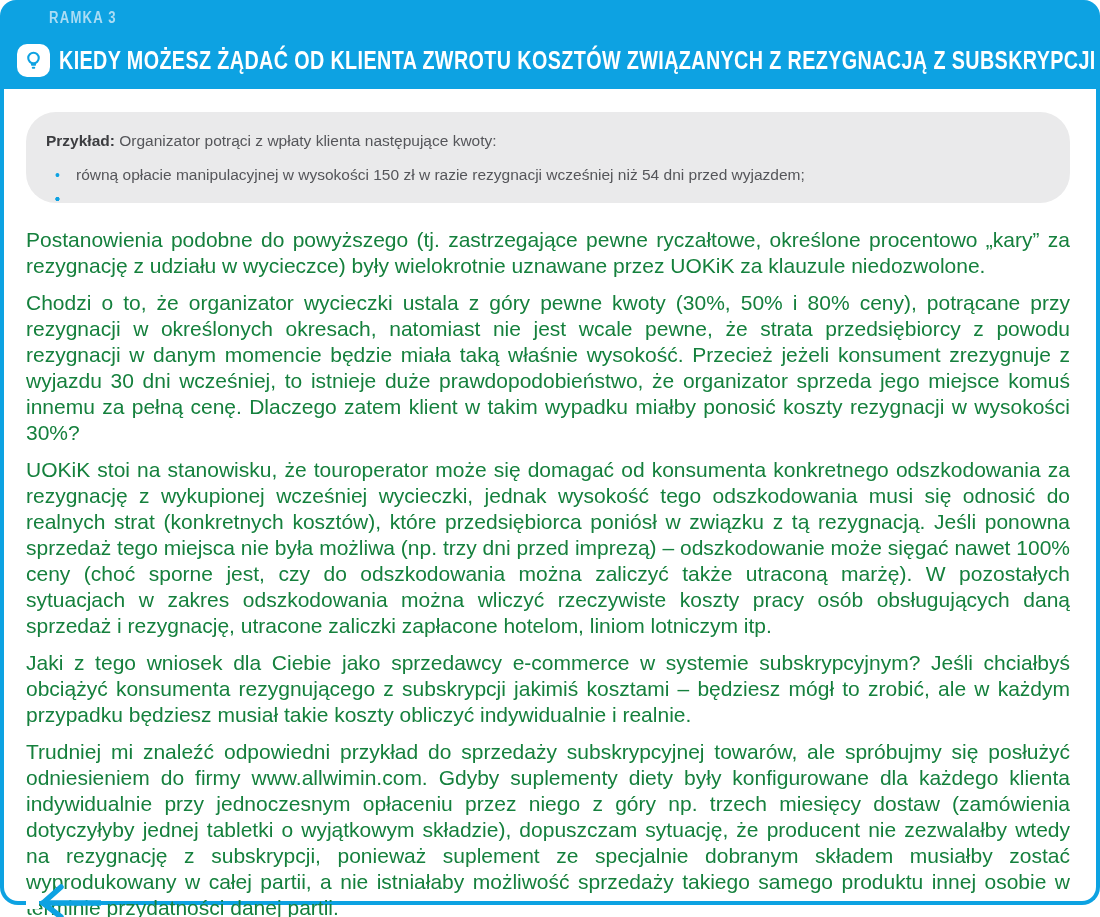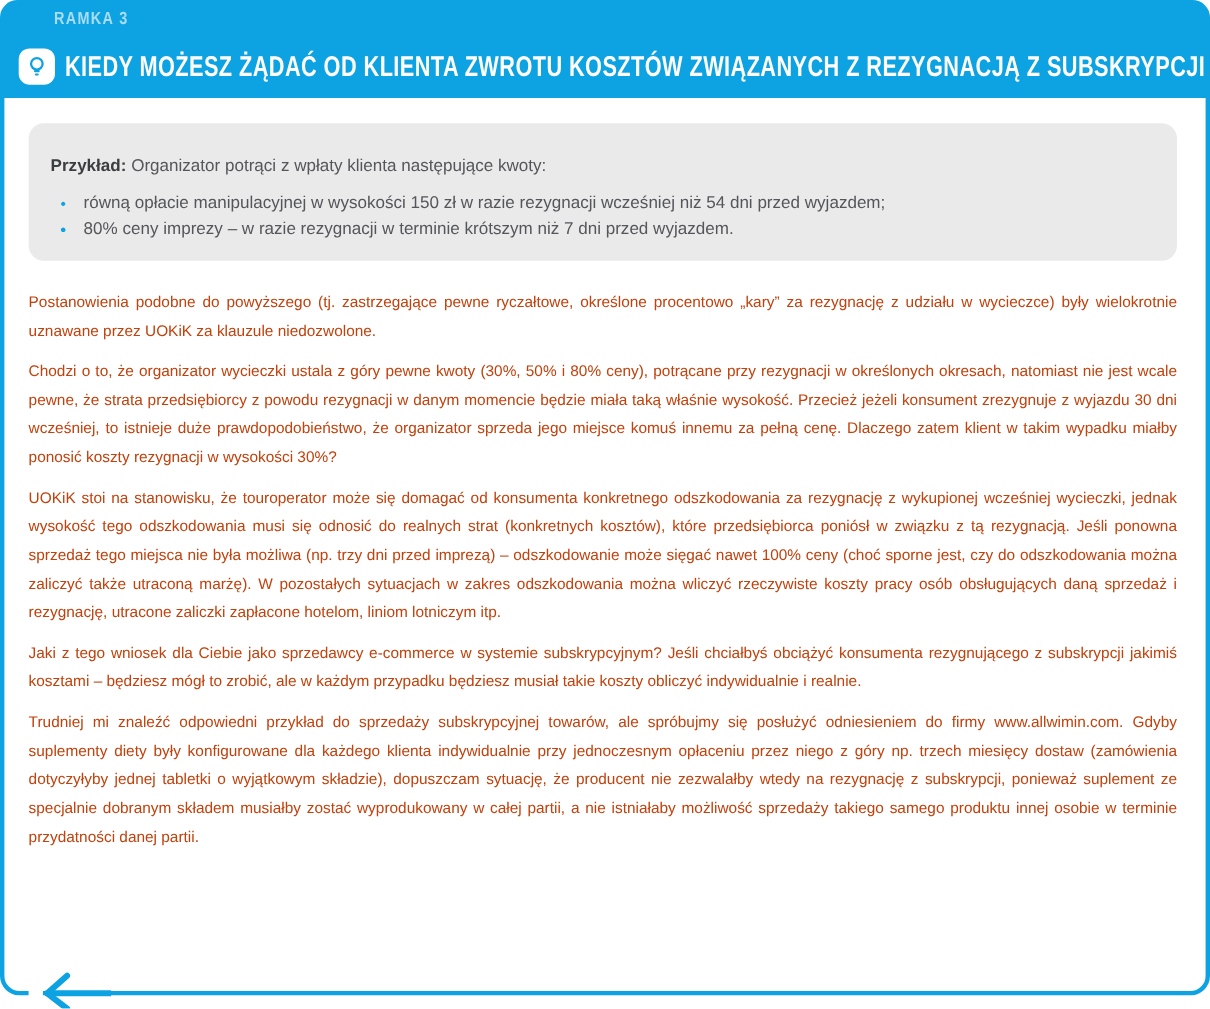--- a/index.html
+++ b/index.html
@@ -44,42 +44,42 @@
   .frame{
     position:absolute;left:0;top:89px;width:1100px;height:816px;
     box-sizing:border-box;
     background:#ffffff;
     border:4px solid #0da2e2;border-top:none;
     border-radius:0 0 18px 18px;
     padding:23px 26px 0 22px;
   }
   .example-box{
     background:#eaeaeb;
-    border-radius:14px;
-    padding:24px 22px 16px 20px;
+    border-radius:30px;
+    padding:14px 22px 16px 20px;
     margin-bottom:24px;
     color:#55565a;
     font-size:15.5px;
   }
   .example-lead{margin:3px 0 11px 0;line-height:23px;}
   .example-lead strong{color:#3c3d40;font-weight:700;}
   .example-list{list-style:none;margin:0;padding:0;}
   .example-list li{
     position:relative;
     padding-left:30px;
     line-height:24px;
   }
   .example-list li .dot{
     position:absolute;left:9px;top:0;
     color:#0da2e2;font-size:14px;line-height:24px;
   }
   .body-copy p{
     margin:0 0 11px 0;
-    font-size:14px;line-height:26px;
-    color:#c2410c;
+    font-size:21px;line-height:26px;
+    color:#15803d;
     text-align:justify;
   }
   
   .border-gap{
     position:absolute;left:26px;top:898px;width:13px;height:11px;
     background:#ffffff;
   }
   .bottom-arrow{
     position:absolute;left:31px;top:881px;
   }
@@ -116,21 +116,20 @@
           <span>równą opłacie manipulacyjnej w wysokości 150 zł w razie rezygnacji wcześniej niż 54 dni przed wyjazdem;</span>
         </li>
         <li>
           <span class="dot">•</span>
         </li>
         <li>
           <span class="dot">•</span>
         </li>
         <li>
           <span class="dot">•</span>
-          <span>80% ceny imprezy – w razie rezygnacji w terminie krótszym niż 7 dni przed wyjazdem.</span>
         </li>
       </ul>
     </div>
 
     <div class="body-copy">
       <p>Postanowienia podobne do powyższego (tj. zastrzegające pewne ryczałtowe, określone procentowo „kary” za rezygnację z udziału w wycieczce) były wielokrotnie uznawane przez UOKiK za klauzule niedozwolone.</p>
       <p>Chodzi o to, że organizator wycieczki ustala z góry pewne kwoty (30%, 50% i 80% ceny), potrącane przy rezygnacji w określonych okresach, natomiast nie jest wcale pewne, że strata przedsiębiorcy z powodu rezygnacji w danym momencie będzie miała taką właśnie wysokość. Przecież jeżeli konsument zrezygnuje z wyjazdu 30 dni wcześniej, to istnieje duże prawdopodobieństwo, że organizator sprzeda jego miejsce komuś innemu za pełną cenę. Dlaczego zatem klient w takim wypadku miałby ponosić koszty rezygnacji w wysokości 30%?</p>
       <p>UOKiK stoi na stanowisku, że touroperator może się domagać od konsumenta konkretnego odszkodowania za rezygnację z wykupionej wcześniej wycieczki, jednak wysokość tego odszkodowania musi się odnosić do realnych strat (konkretnych kosztów), które przedsiębiorca poniósł w związku z tą rezygnacją. Jeśli ponowna sprzedaż tego miejsca nie była możliwa (np. trzy dni przed imprezą) – odszkodowanie może sięgać nawet 100% ceny (choć sporne jest, czy do odszkodowania można zaliczyć także utraconą marżę). W pozostałych sytuacjach w zakres odszkodowania można wliczyć rzeczywiste koszty pracy osób obsługujących daną sprzedaż i rezygnację, utracone zaliczki zapłacone hotelom, liniom lotniczym itp.</p>
       <p>Jaki z tego wniosek dla Ciebie jako sprzedawcy e-commerce w systemie subskrypcyjnym? Jeśli chciałbyś obciążyć konsumenta rezygnującego z subskrypcji jakimiś kosztami – będziesz mógł to zrobić, ale w każdym przypadku będziesz musiał takie koszty obliczyć indywidualnie i realnie.</p>
       <p>Trudniej mi znaleźć odpowiedni przykład do sprzedaży subskrypcyjnej towarów, ale spróbujmy się posłużyć odniesieniem do firmy www.allwimin.com. Gdyby suplementy diety były konfigurowane dla każdego klienta indywidualnie przy jednoczesnym opłaceniu przez niego z góry np. trzech miesięcy dostaw (zamówienia dotyczyłyby jednej tabletki o wyjątkowym składzie), dopuszczam sytuację, że producent nie zezwalałby wtedy na rezygnację z subskrypcji, ponieważ suplement ze specjalnie dobranym składem musiałby zostać wyprodukowany w całej partii, a nie istniałaby możliwość sprzedaży takiego samego produktu innej osobie w terminie przydatności danej partii.</p>

